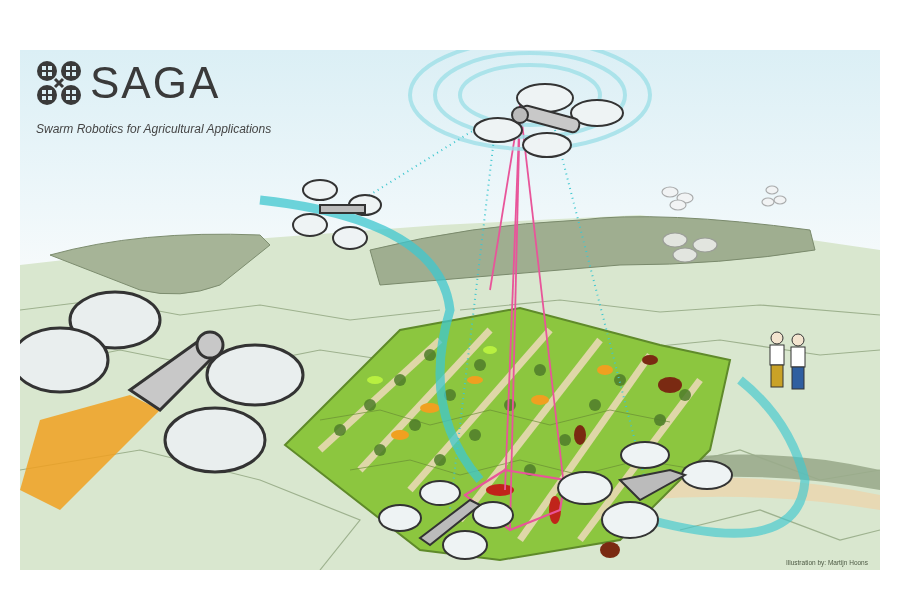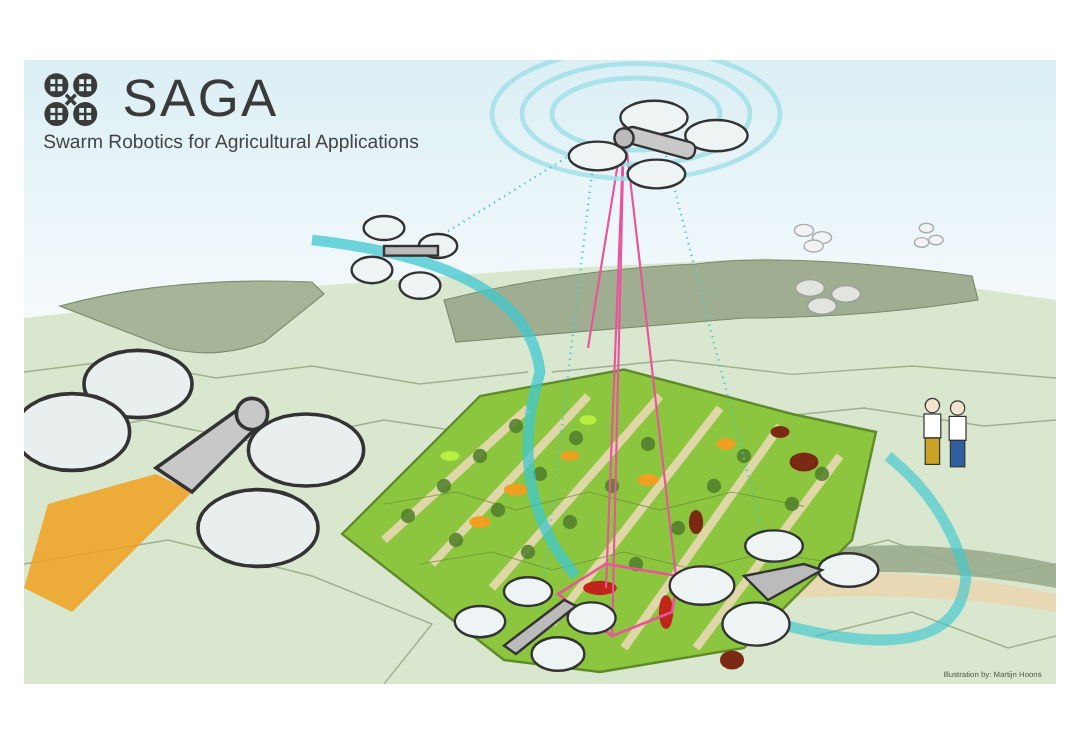--- a/index.html
+++ b/index.html
@@ -2,22 +2,22 @@
 <html><head>
 <meta charset="utf-8">
 <style>
   html, body { margin:0; padding:0; background:#ffffff; }
   body { width:900px; height:611px; position:relative; overflow:hidden; font-family:"Liberation Sans", sans-serif; }
   .panel { position:absolute; left:20px; top:50px; width:860px; height:520px; overflow:hidden;
            background:linear-gradient(180deg,#dbeff5 0%, #eef7fa 30%, #f6fafb 42%, #e8f0e2 50%, #cfe0c4 60%, #bdd3ad 100%); }
   svg.scene { position:absolute; left:0; top:0; }
   .logo { position:absolute; left:16px; top:10px; display:flex; align-items:center; }
   .logo-mark { width:46px; height:46px; position:relative; }
-  .logo-title { font-size:44px; letter-spacing:2px; color:#3a3a3a; font-weight:300; margin-left:20px; line-height:46px; }
-  .logo-sub { position:absolute; left:16px; top:60px; font-size:16px; color:#444; white-space:nowrap; }
+  .logo-title { font-size:44px; letter-spacing:2px; color:#3a3a3a; font-weight:300; margin-left:8px; line-height:46px; }
+  .logo-sub { position:absolute; left:16px; top:72px; font-size:12px; color:#444; white-space:nowrap;font-style:italic; }
   .credit { position:absolute; right:12px; bottom:4px; font-size:6.5px; color:#4d5a44; }
 </style>
 </head>
 <body>
 
 <div class="panel">
   <svg class="scene" width="860" height="520" viewBox="0 0 860 520">
 
     <path d="M0 215 L220 190 L420 175 L620 165 L860 200 L860 520 L0 520 Z" fill="#d9e7cf"></path>
 

